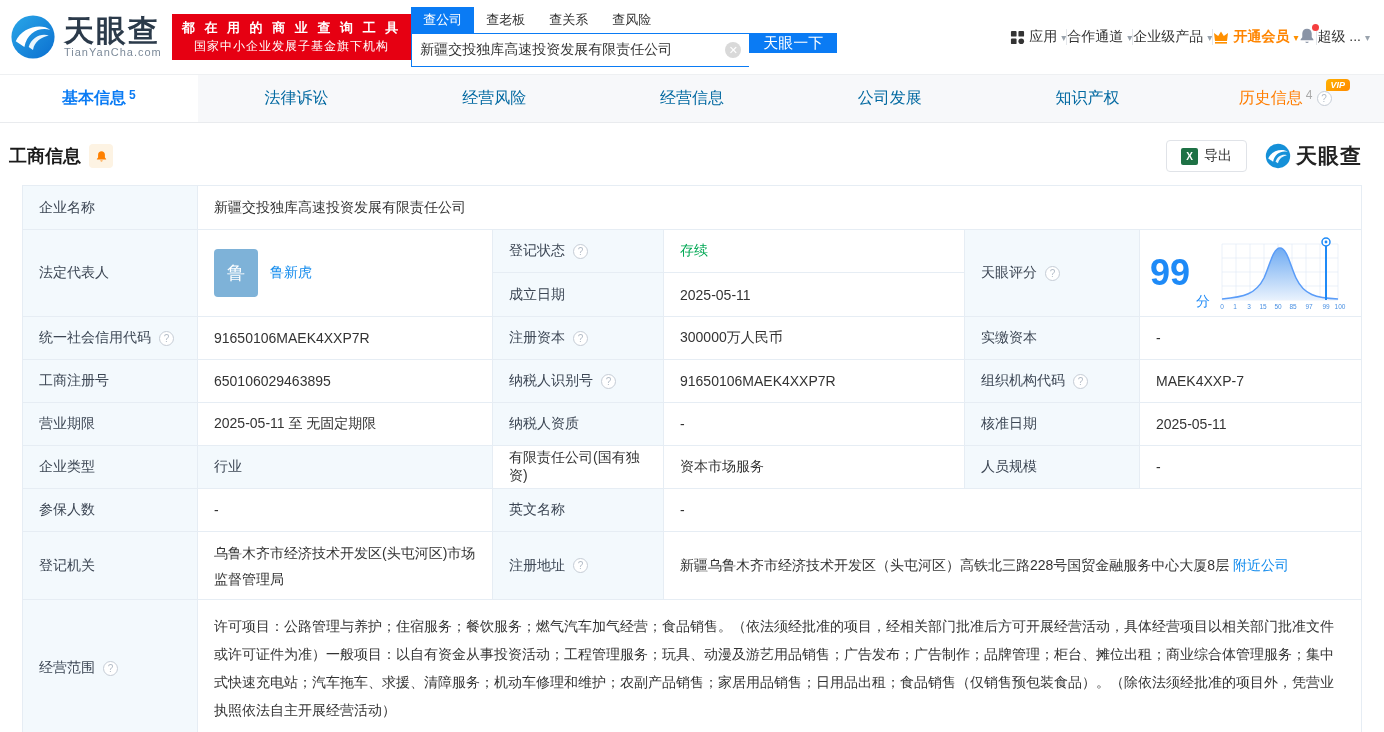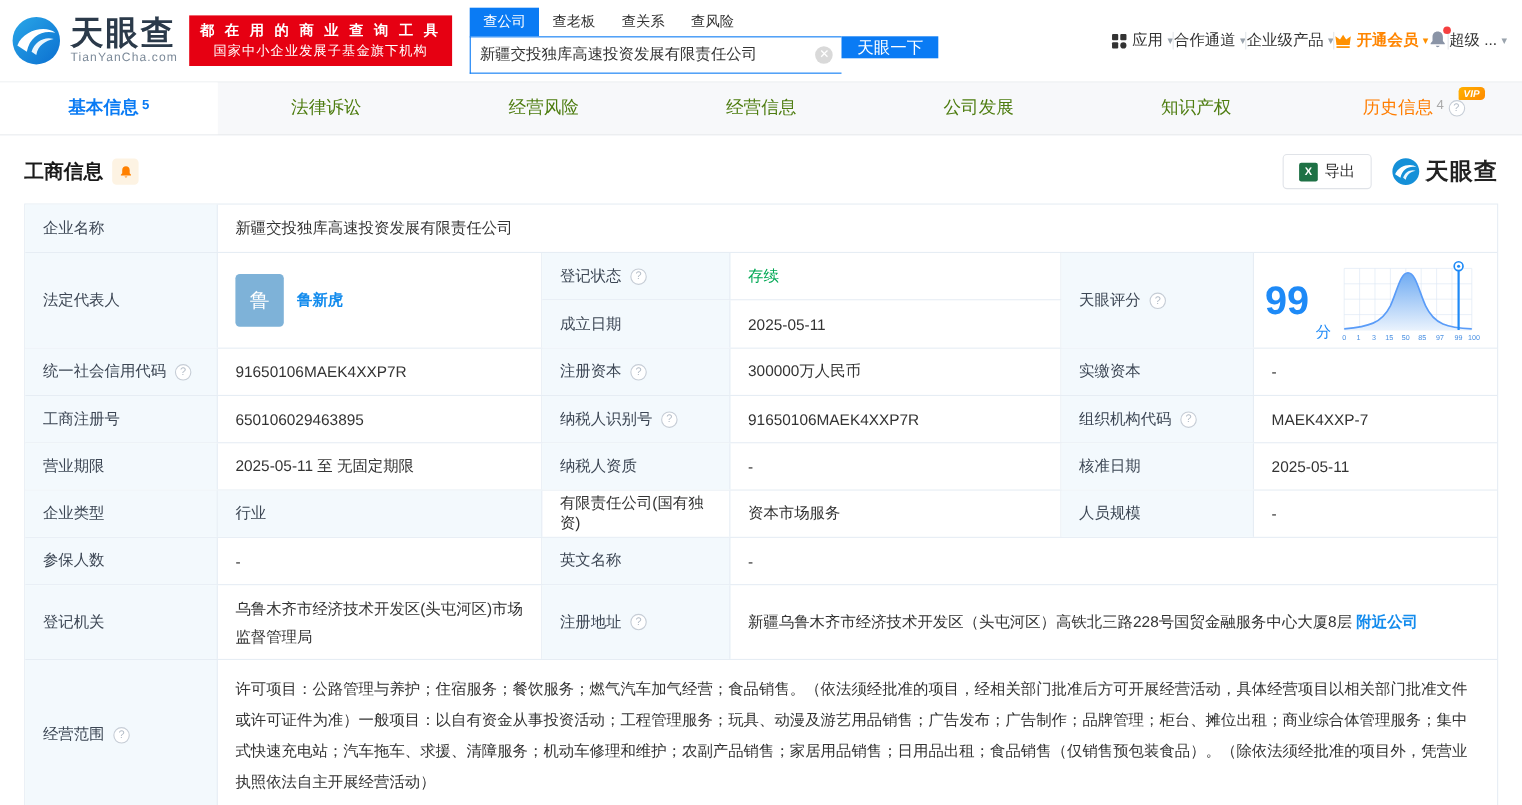--- a/index.html
+++ b/index.html
@@ -12,47 +12,47 @@
     font-family:"Liberation Sans","DejaVu Sans",sans-serif; color:var(--txt); font-size:14px;
   }
   
   .hdr{height:74px; display:flex; align-items:center; padding:0 14px 0 10px; background:#fff;}
   .logo{display:flex; align-items:center; gap:8px;}
   .logo-txt .cn{font-size:30px; font-weight:bold; color:#2b3a4a; letter-spacing:2px; line-height:30px;}
   .logo-txt .en{font-size:11px; color:#7c8a99; letter-spacing:1px;}
   .banner{background:var(--red); color:#fff; margin-left:10px; padding:5px 10px; line-height:18px; text-align:center;}
   .banner .b1{font-size:13px; font-weight:bold; letter-spacing:3px;}
   .banner .b2{font-size:12px; letter-spacing:1px;}
-  .search{margin-left:16px;}
+  .search{margin-left:0;}
   .stabs{display:flex; align-items:flex-end; height:26px; font-size:13px;}
   .stab{padding:4px 12px; cursor:pointer; color:#333;}
   .stab.on{background:var(--blue); color:#fff;}
   .sline{display:flex;}
   .sinput{width:338px; height:34px; border:1px solid var(--blue); border-right:none; display:flex; align-items:center; padding:0 8px; background:#fff;}
   .sinput input{flex:1; border:none; outline:none; font-size:14px; color:#333; font-family:inherit; background:transparent;}
   .clear-ic{width:16px; height:16px; border-radius:50%; background:#d9d9d9; color:#fff; font-size:11px; line-height:16px; text-align:center; cursor:pointer;}
   .sbtn{width:88px; height:20px; background:var(--blue); color:#fff; border:none; font-size:15px; cursor:pointer; font-family:inherit;}
   .menu{margin-left:auto; display:flex; align-items:center; font-size:14px; color:#333; white-space:nowrap;}
   .mi{display:flex; align-items:center; gap:4px; cursor:pointer;}
   .caret{font-size:10px; color:#9aa3ad;}
   .sep{width:1px; height:16px; background:#e3e6ea;}
   .mi.vip{color:#ff8500; font-weight:bold;}
   .bell-wrap{position:relative; cursor:pointer;}
   .bell-wrap .dot{position:absolute; top:-3px; right:-3px; width:7px; height:7px; border-radius:50%; background:#f53f3f;}
   
   .navbar{height:49px; background:#f7f8fa; border-top:1px solid #eef0f2; border-bottom:1px solid #e9ebee; display:flex;}
-  .ntab{flex:1; display:flex; align-items:center; justify-content:center; font-size:16px; color:#4d7c0f; cursor:pointer; position:relative;}
+  .ntab{flex:1; display:flex; align-items:center; justify-content:center; font-size:16px; color:#0369a1; cursor:pointer; position:relative;}
   .ntab.on{background:#fff; color:var(--blue); font-weight:bold;}
   .ntab .cnt{font-size:12px; margin-left:3px; transform:translateY(-4px); color:var(--blue);}
   .ntab.hist{color:var(--orange);}
   .ntab.hist .cnt{color:#a9a9a9;}
   .vipbadge{position:absolute; top:4px; right:34px; background:linear-gradient(135deg,#ffb100,#ff8a00); color:#fff; font-size:9px; font-style:italic; font-weight:bold; padding:1px 5px; border-radius:4px 4px 4px 1px;}
   .qmark{width:15px; height:15px; border-radius:50%; border:1px solid #c6cdd6; color:#b3bcc7; font-size:10px; line-height:13px; text-align:center; margin-left:4px; cursor:pointer; background:#fff;}
   
-  .secbar{display:flex; align-items:center; padding:17px 22px 13px 22px;}
+  .secbar{display:flex; align-items:center; padding:17px 22px 13px 9px;}
   .sec-title{font-size:18px; font-weight:bold; color:#1a1a1a;}
   .bellbadge{width:24px; height:24px; background:#fdf3e3; border-radius:4px; margin-left:8px; display:flex; align-items:center; justify-content:center; cursor:pointer;}
   .sec-right{margin-left:auto; display:flex; align-items:center; gap:18px;}
   .export-btn{display:flex; align-items:center; gap:6px; border:1px solid #e0e3e8; border-radius:4px; background:#fff; padding:6px 14px; font-size:14px; color:#333; cursor:pointer; font-family:inherit;}
   .xls{width:17px; height:17px; background:#1e7145; border-radius:2px; color:#fff; font-size:10px; font-weight:bold; line-height:17px; text-align:center;}
   .wm{display:flex; align-items:center; gap:5px;}
   .wm .t{font-size:21px; font-weight:bold; color:#222; letter-spacing:1px;}
   
   .tbl{margin:0 22px; border:1px solid var(--line); border-bottom:1px solid var(--line);}
   .trow{display:grid; grid-template-columns:175px 295px 171px 301px 175px 1fr; border-bottom:1px solid var(--line);}
@@ -60,21 +60,21 @@
   .c{padding:0 16px; display:flex; align-items:center; border-right:1px solid var(--line); min-height:100%;}
   .c.last{border-right:none;}
   .lab{background:var(--labbg); color:#3c4654;}
   .h44{min-height:44px;} .h86{min-height:86px;} .h43{min-height:43px;} .h68{min-height:68px;} .h118{min-height:118px;}
   .span-rest{grid-column:2/7;}
   .span-val2{grid-column:4/7;}
   .mid{grid-column:3/5; display:grid; grid-template-columns:171px 1fr; grid-template-rows:1fr 1fr;}
   .mid .c{min-height:43px;}
   .mid .top{border-bottom:1px solid var(--line);}
   .avatar{width:44px; height:48px; background:#7eb2d8; border-radius:4px; color:#fff; font-size:18px; display:flex; align-items:center; justify-content:center; margin-right:12px; cursor:pointer;}
-  a.lnk{color:var(--link); text-decoration:none; cursor:pointer;font-weight:bold;}
+  a.lnk{color:var(--link); text-decoration:none; cursor:pointer;}
   .green{color:var(--green);}
   .score-cell{padding:0 6px 0 10px; gap:6px;}
   .score-num{font-size:36px; font-weight:bold; color:#1e8af7; line-height:36px;}
   .score-unit{font-size:14px; color:#1e8af7; align-self:flex-end; margin-bottom:5px;}
   .scope-val{align-items:flex-start; padding:12px 16px; line-height:28px;}
   .two-line{line-height:26px;}
   .gap4{gap:4px;}
 </style>
 </head>
 <body>

